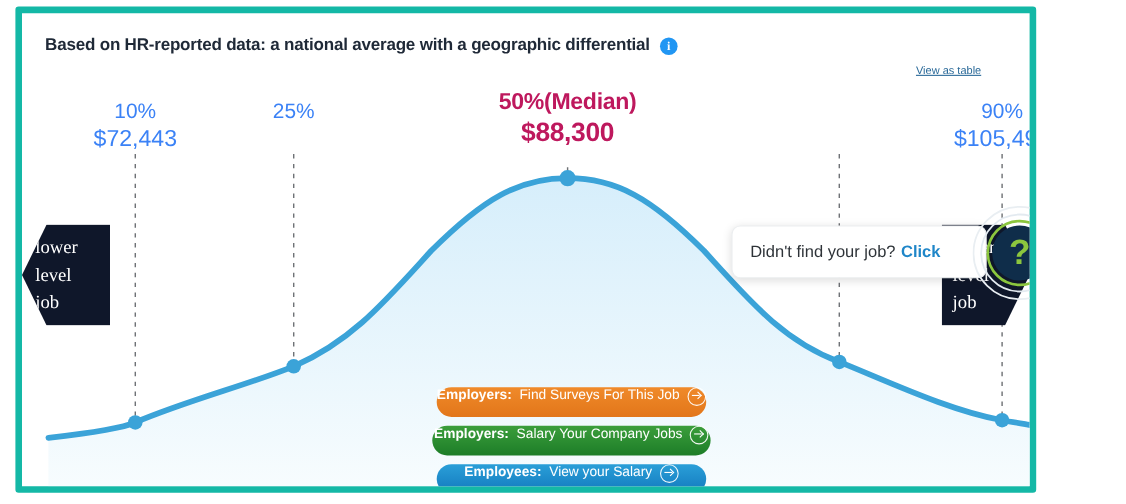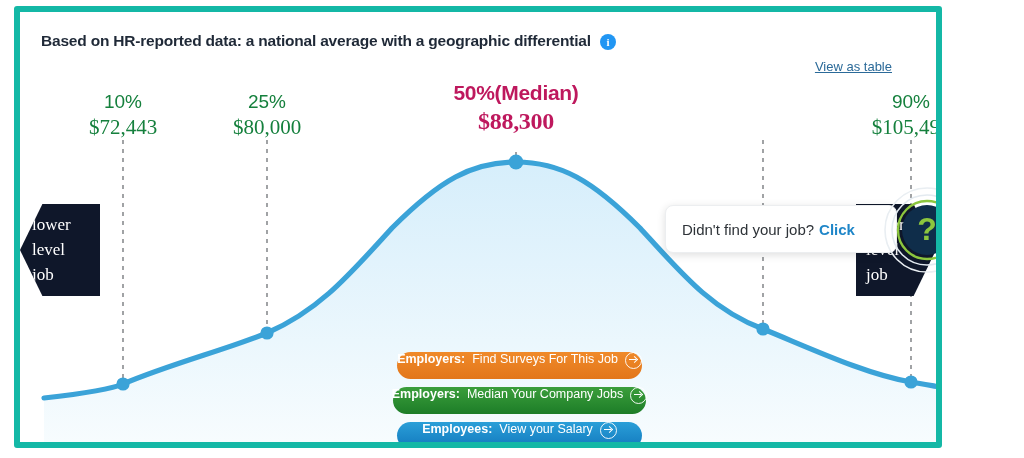--- a/index.html
+++ b/index.html
@@ -53,43 +53,42 @@
     font-weight: bold;
     font-family: "Liberation Serif", serif;
     line-height: 16px;
     text-align: center;
     cursor: pointer;
   }
   #view-as-table {
     position: absolute;
     right: 44px;
     top: 47px;
-    font-size: 13px;
+    font-size: 10px;
     color: #2b6a99;
     text-decoration: underline;
     cursor: pointer;
     white-space: nowrap;
   }
 
   
   .pct-label {
     position: absolute;
     text-align: center;
-    color: #15803d;
+    color: #3b82f6;
     white-space: nowrap;
     transform: translateX(-50%);
   }
   .pct-label .pct {
     font-size: 19px;
     line-height: 24px;
   }
   .pct-label .amt {
     font-size: 21px;
     line-height: 26px;
-    font-family: Liberation Serif, serif;
   }
   .pct-label.median {
     color: #be185d;
   }
   .pct-label.median .pct {
     font-size: 21px;
     line-height: 26px;
     font-weight: bold;
     letter-spacing: -0.3px;
   }
@@ -307,21 +306,20 @@
     </g>
   </svg>
 
   <div class="pct-label" style="left:103px; top:78px;">
     <div class="pct">10%</div>
     <div class="amt">$72,443</div>
   </div>
 
   <div class="pct-label" style="left:247px; top:78px;">
     <div class="pct">25%</div>
-    <div class="amt">$80,000</div>
   </div>
 
   <div class="pct-label median" style="left:496px; top:68px;">
     <div class="pct">50%(Median)</div>
     <div class="amt">$88,300</div>
   </div>
 
 
   <div class="pct-label" style="left:891px; top:78px;">
     <div class="pct">90%</div>
@@ -329,21 +327,21 @@
   </div>
 
   <div id="cta-stack">
     <div class="cta-btn" id="cta-find-surveys">
       <span class="strong">Employers:</span>
       <span>Find Surveys For This Job</span>
       <span class="cta-arrow"></span>
     </div>
     <div class="cta-btn" id="cta-price-jobs">
       <span class="strong">Employers:</span>
-      <span>Median Your Company Jobs</span>
+      <span>Salary Your Company Jobs</span>
       <span class="cta-arrow"></span>
     </div>
     <div class="cta-btn" id="cta-view-salary">
       <span class="strong">Employees:</span>
       <span>View your Salary</span>
       <span class="cta-arrow"></span>
     </div>
   </div>
 
   <div class="side-banner" id="banner-lower">

